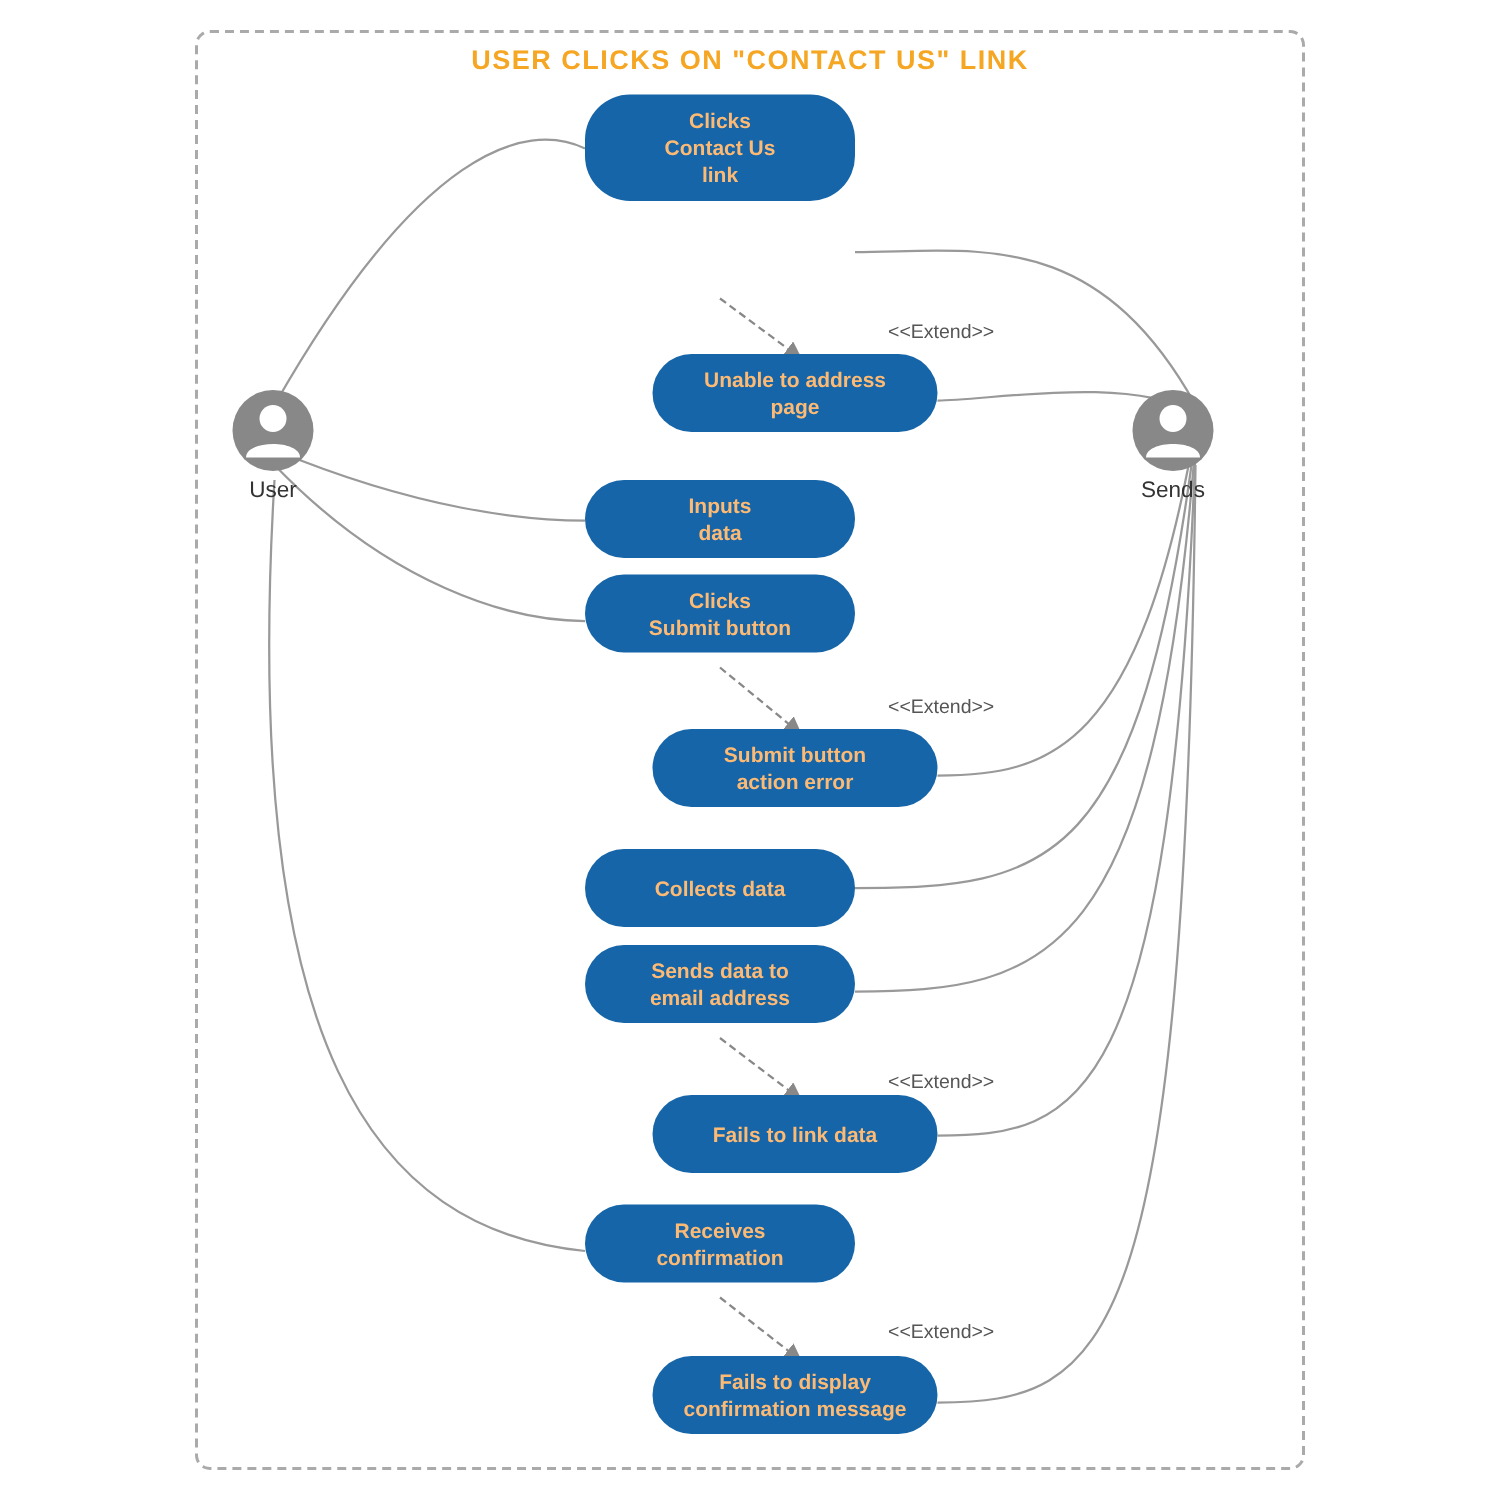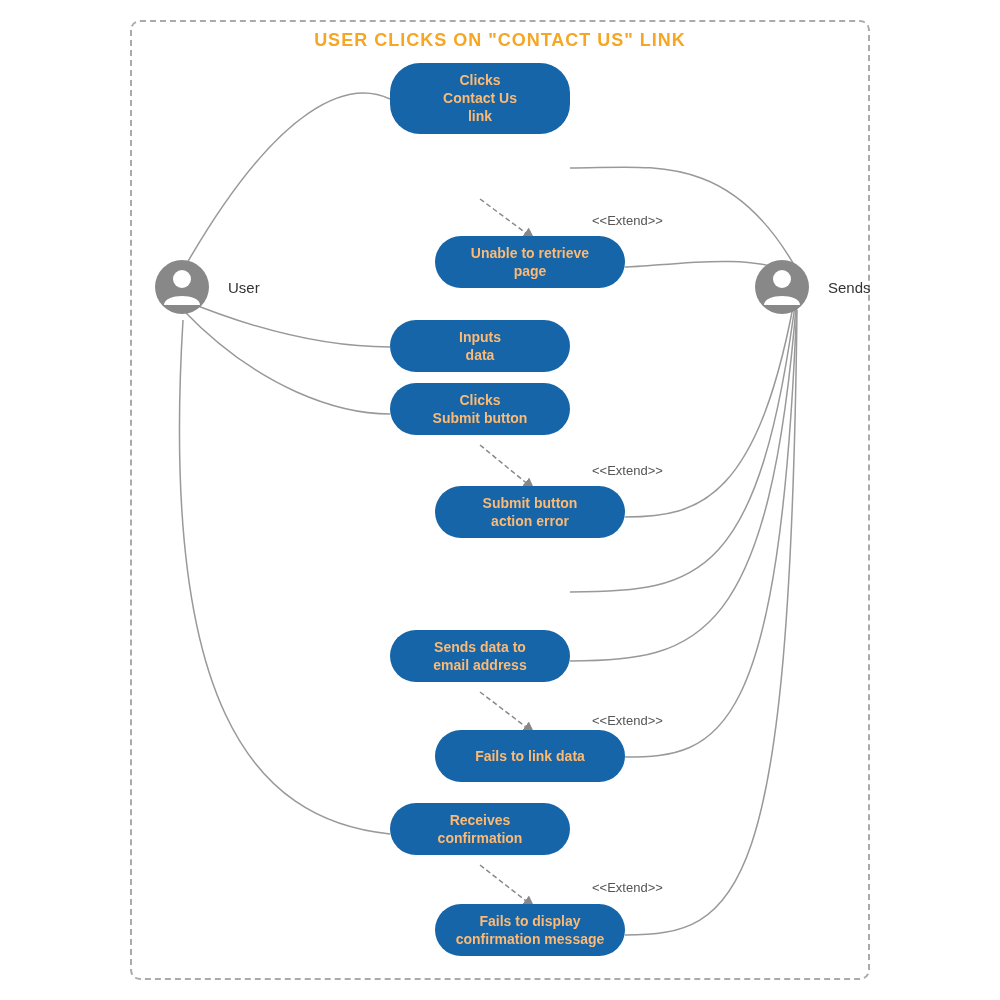--- a/index.html
+++ b/index.html
@@ -35,23 +35,23 @@
       text-align: center;
       color: #f5a623;
       font-size: 18px;
       font-weight: bold;
       letter-spacing: 1px;
     }
     
     .actor {
       position: absolute;
       display: flex;
-      flex-direction: row;
-      align-items: center;
-      gap: 19px;
+      flex-direction: column;
+      align-items: center;
+      gap: 4px;
       text-align: right;
     }
     .actor-icon {
       width: 54px;
       height: 54px;
       background: #888;
       border-radius: 50%;
       display: flex;
       align-items: center;
       justify-content: center;
@@ -177,41 +177,44 @@
   <div class="node node-main" style="top: 63px;">
     <span style="white-space:pre-line;">Clicks
 Contact Us
 link</span>
   </div>
 
 
   <div class="extend-label" style="top: 213px; left: 592px;">&lt;&lt;Extend&gt;&gt;</div>
 
   <div class="node node-extend" style="top: 236px;">
-    <span style="white-space:pre-line;">Unable to retrieve
+    <span style="white-space:pre-line;">Unable to address
 page</span>
   </div>
 
   <div class="node node-main" style="top: 320px;">
     <span style="white-space:pre-line;">Inputs
 data</span>
   </div>
 
   <div class="node node-main" style="top: 383px;">
     <span style="white-space:pre-line;">Clicks
 Submit button</span>
   </div>
 
   <div class="extend-label" style="top: 463px; left: 592px;">&lt;&lt;Extend&gt;&gt;</div>
 
   <div class="node node-extend" style="top: 486px;">
     <span style="white-space:pre-line;">Submit button
 action error</span>
   </div>
 
+  <div class="node node-main" style="top: 566px;">
+    <span style="white-space:pre-line;">Collects data</span>
+  </div>
 
   <div class="node node-main" style="top: 630px;">
     <span style="white-space:pre-line;">Sends data to
 email address</span>
   </div>
 
   <div class="extend-label" style="top: 713px; left: 592px;">&lt;&lt;Extend&gt;&gt;</div>
 
   <div class="node node-extend" style="top: 730px;">
     <span style="white-space:pre-line;">Fails to link data</span>

